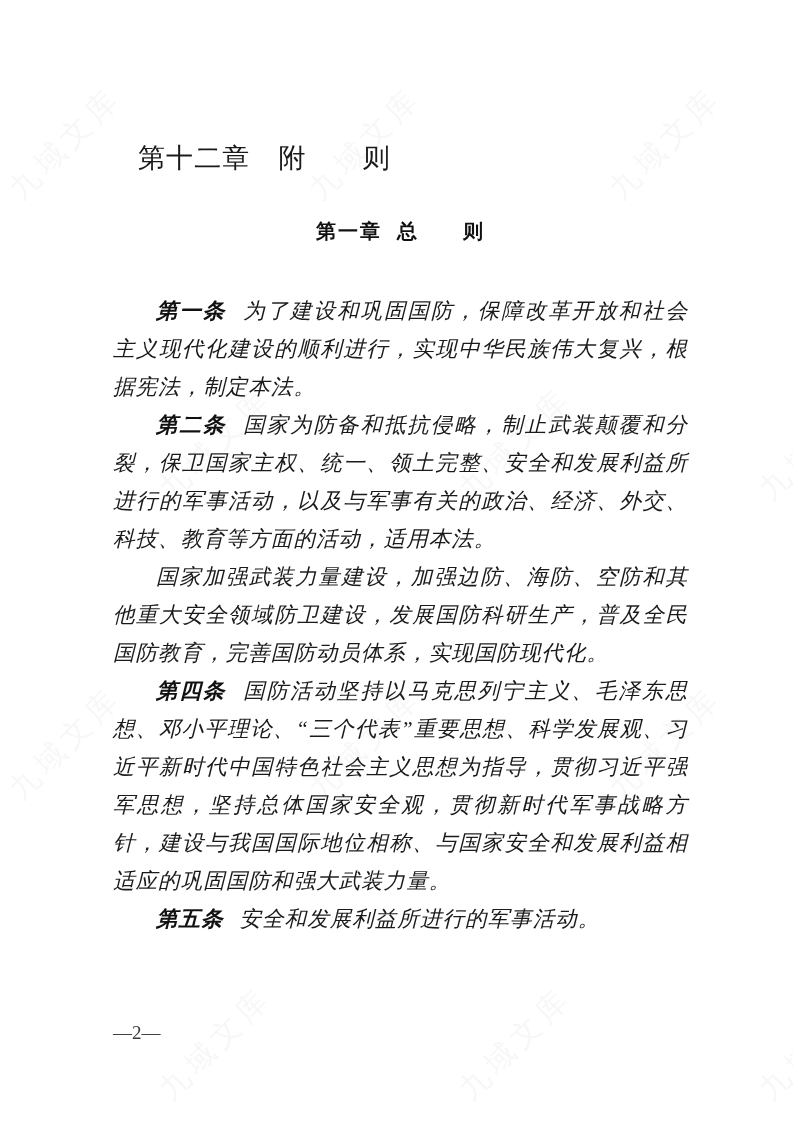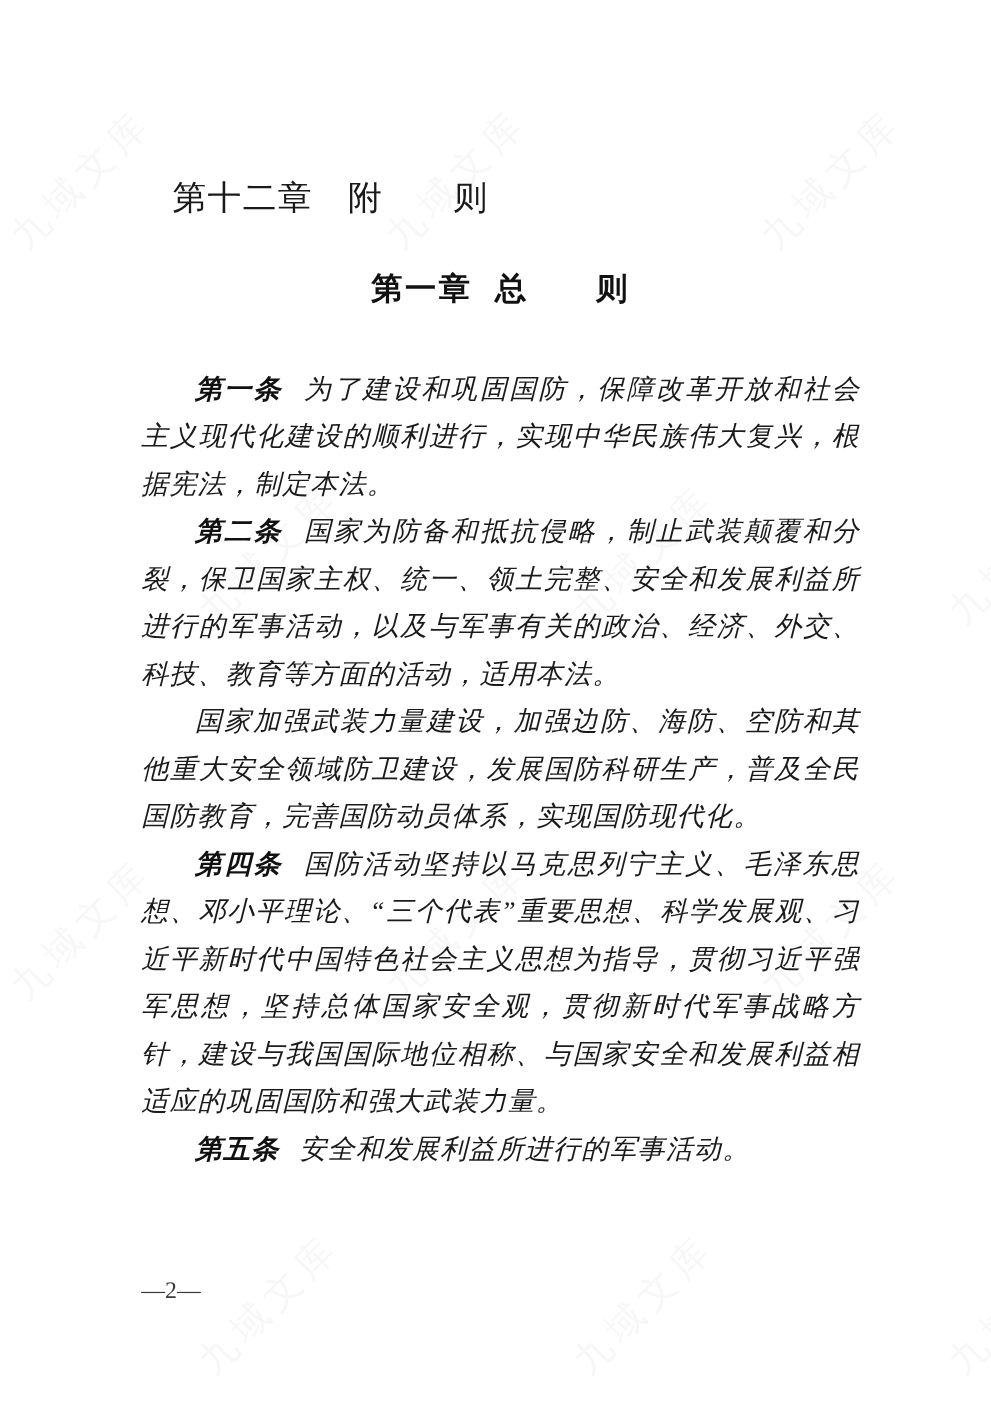--- a/index.html
+++ b/index.html
@@ -65,21 +65,21 @@
 
   
   .chapter-heading {
     position: absolute;
     top: 214px;
     left: 0;
     width: 575px;
     text-align: center;
     font-family: "Liberation Sans", "DejaVu Sans", sans-serif;
     font-weight: bold;
-    font-size: 25px;
+    font-size: 20px;
     line-height: 34px;
     color: #111111;
     letter-spacing: 2px;
     white-space: pre;
   }
 
   
   .body-block {
     position: absolute;
     top: 292px;

